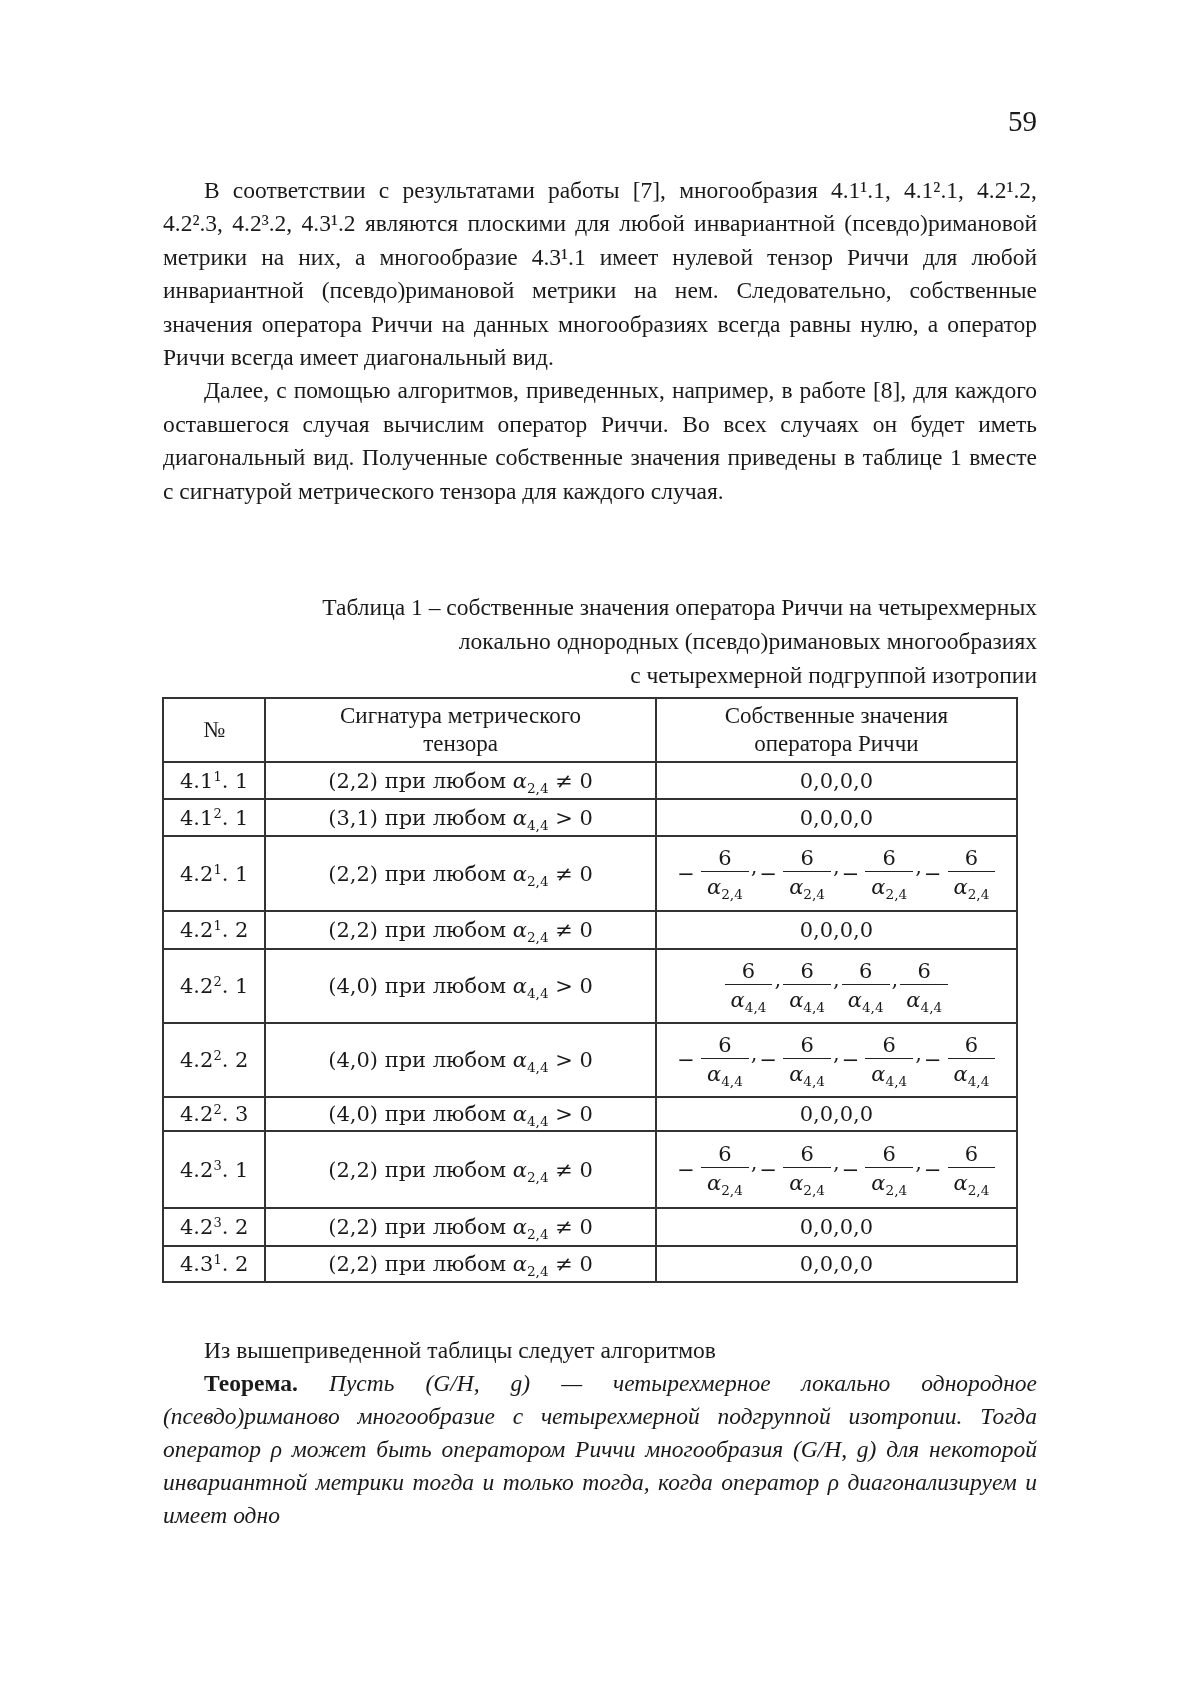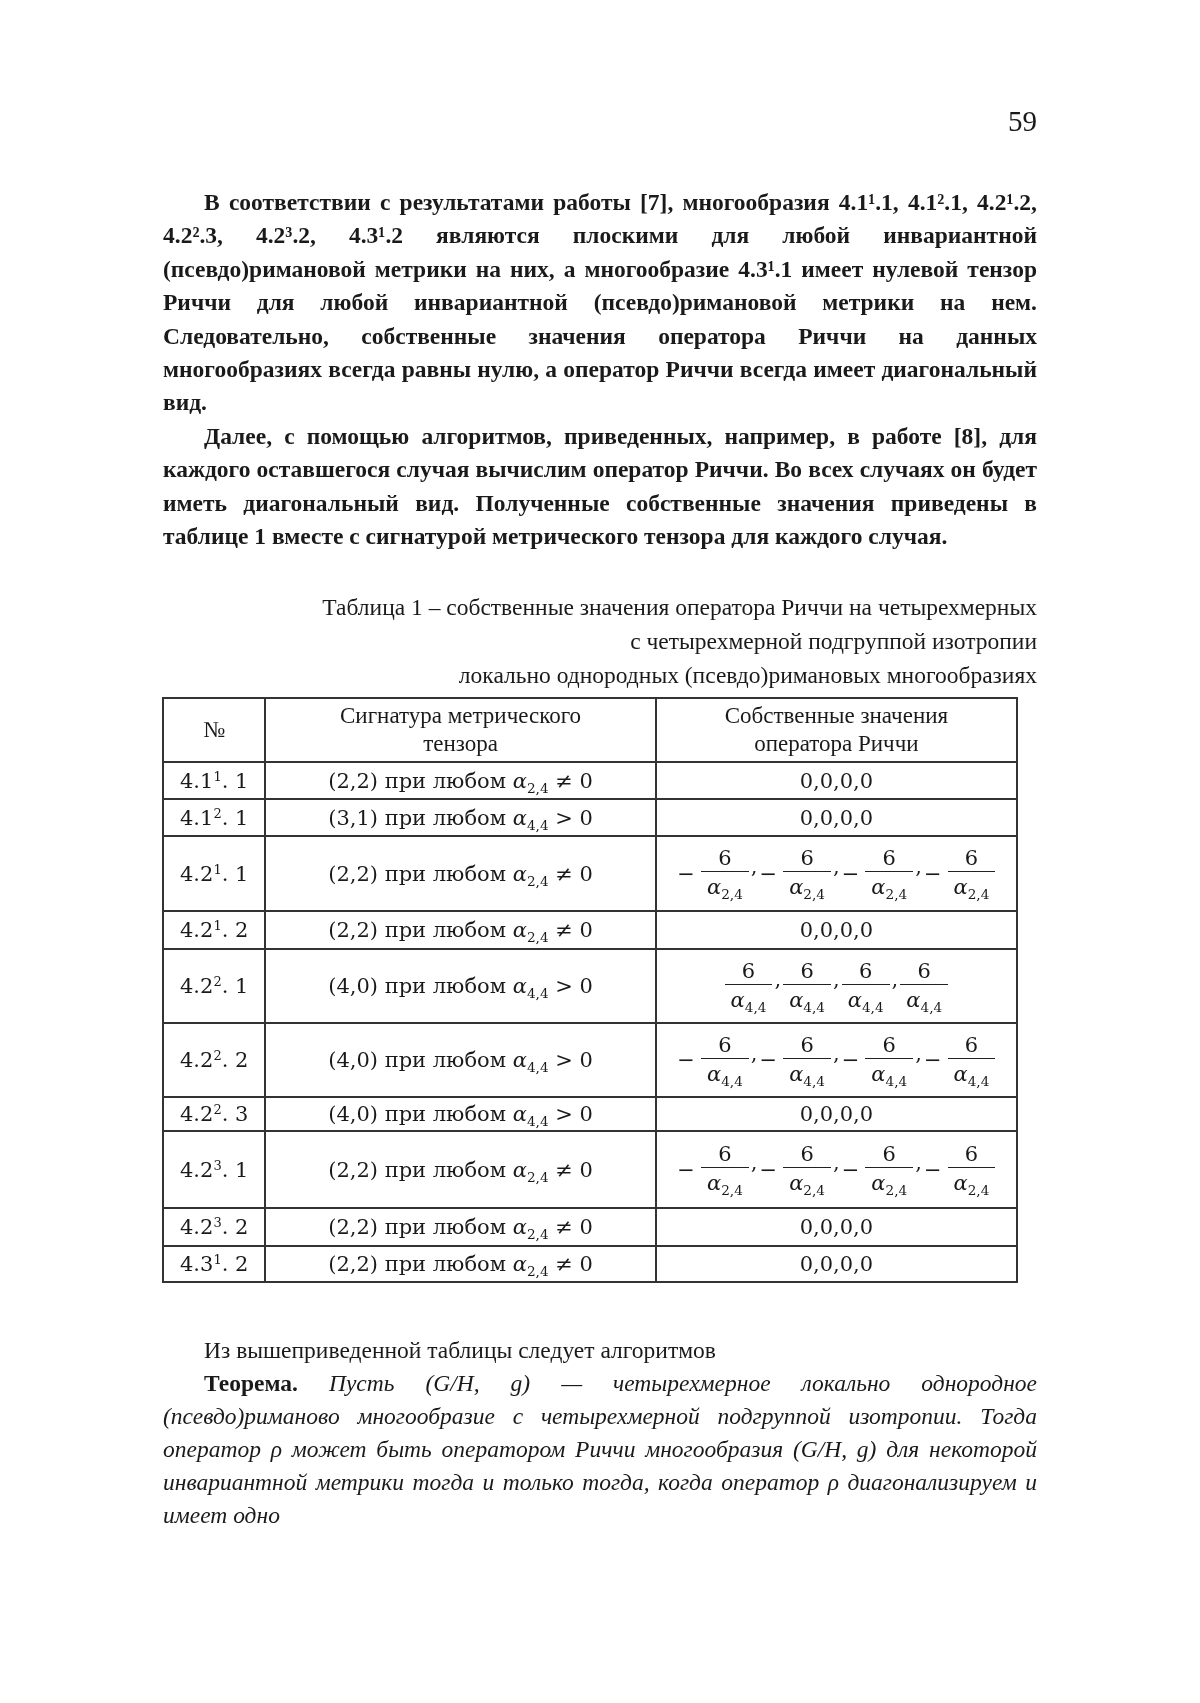--- a/index.html
+++ b/index.html
@@ -1,21 +1,21 @@
 <!DOCTYPE html>
 <html><head>
 <meta charset="utf-8">
 <style>
   html, body { margin: 0; padding: 0; background: #ffffff; }
   body { width: 1200px; height: 1703px; position: relative; overflow: hidden;
          font-family: "Liberation Serif", "DejaVu Serif", serif; color: #1a1a1a; }
   .page-num { position: absolute; top: 104px; right: 163px; font-size: 29px; line-height: 34px; }
   .text-block { position: absolute; left: 163px; width: 874px; font-size: 23.5px; line-height: 33.4px; }
   .para { margin: 0; text-align: justify; text-indent: 41px; }
-  .p1 { top: 186px; font-weight: bold; }
+  .p1 { top: 174px; }
   .caption { position: absolute; left: 163px; width: 874px; top: 590px; text-align: right;
              font-size: 23.5px; line-height: 34px; }
   .caption div { white-space: nowrap; }
   table.data { position: absolute; left: 162px; top: 697px; width: 856px; border-collapse: collapse;
                font-family: "DejaVu Serif", "Liberation Serif", serif; font-size: 21px; }
   table.data td, table.data th { border: 2px solid #333; padding: 0; text-align: center; vertical-align: middle;
                                   font-weight: normal; line-height: 28px; }
   th.c1, td.c1 { width: 107px; }
   th.c2, td.c2 { width: 421px; }
   th.c3, td.c3 { width: 364px; }
@@ -39,22 +39,22 @@
 
 <div class="page-num">59</div>
 
 <div class="text-block p1">
   <p class="para">В соответствии с результатами работы [7], многообразия 4.1¹.1, 4.1².1, 4.2¹.2, 4.2².3, 4.2³.2, 4.3¹.2 являются плоскими для любой инвариантной (псевдо)римановой метрики на них, а многообразие 4.3¹.1 имеет нулевой тензор Риччи для любой инвариантной (псевдо)римановой метрики на нем. Следовательно, собственные значения оператора Риччи на данных многообразиях всегда равны нулю, а оператор Риччи всегда имеет диагональный вид.</p>
   <p class="para">Далее, с помощью алгоритмов, приведенных, например, в работе [8], для каждого оставшегося случая вычислим оператор Риччи. Во всех случаях он будет иметь диагональный вид. Полученные собственные значения приведены в таблице 1 вместе с сигнатурой метрического тензора для каждого случая.</p>
 </div>
 
 <div class="caption">
   <div>Таблица 1 – собственные значения оператора Риччи на четырехмерных</div>
+  <div>локально однородных (псевдо)римановых многообразиях</div>
   <div>с четырехмерной подгруппой изотропии</div>
-  <div>локально однородных (псевдо)римановых многообразиях</div>
 </div>
 
 <table class="data">
   <thead>
     <tr style="height:64px">
       <th class="c1">№</th>
       <th class="c2">
         <div>Сигнатура метрического</div>
         <div>тензора</div>
       </th>

